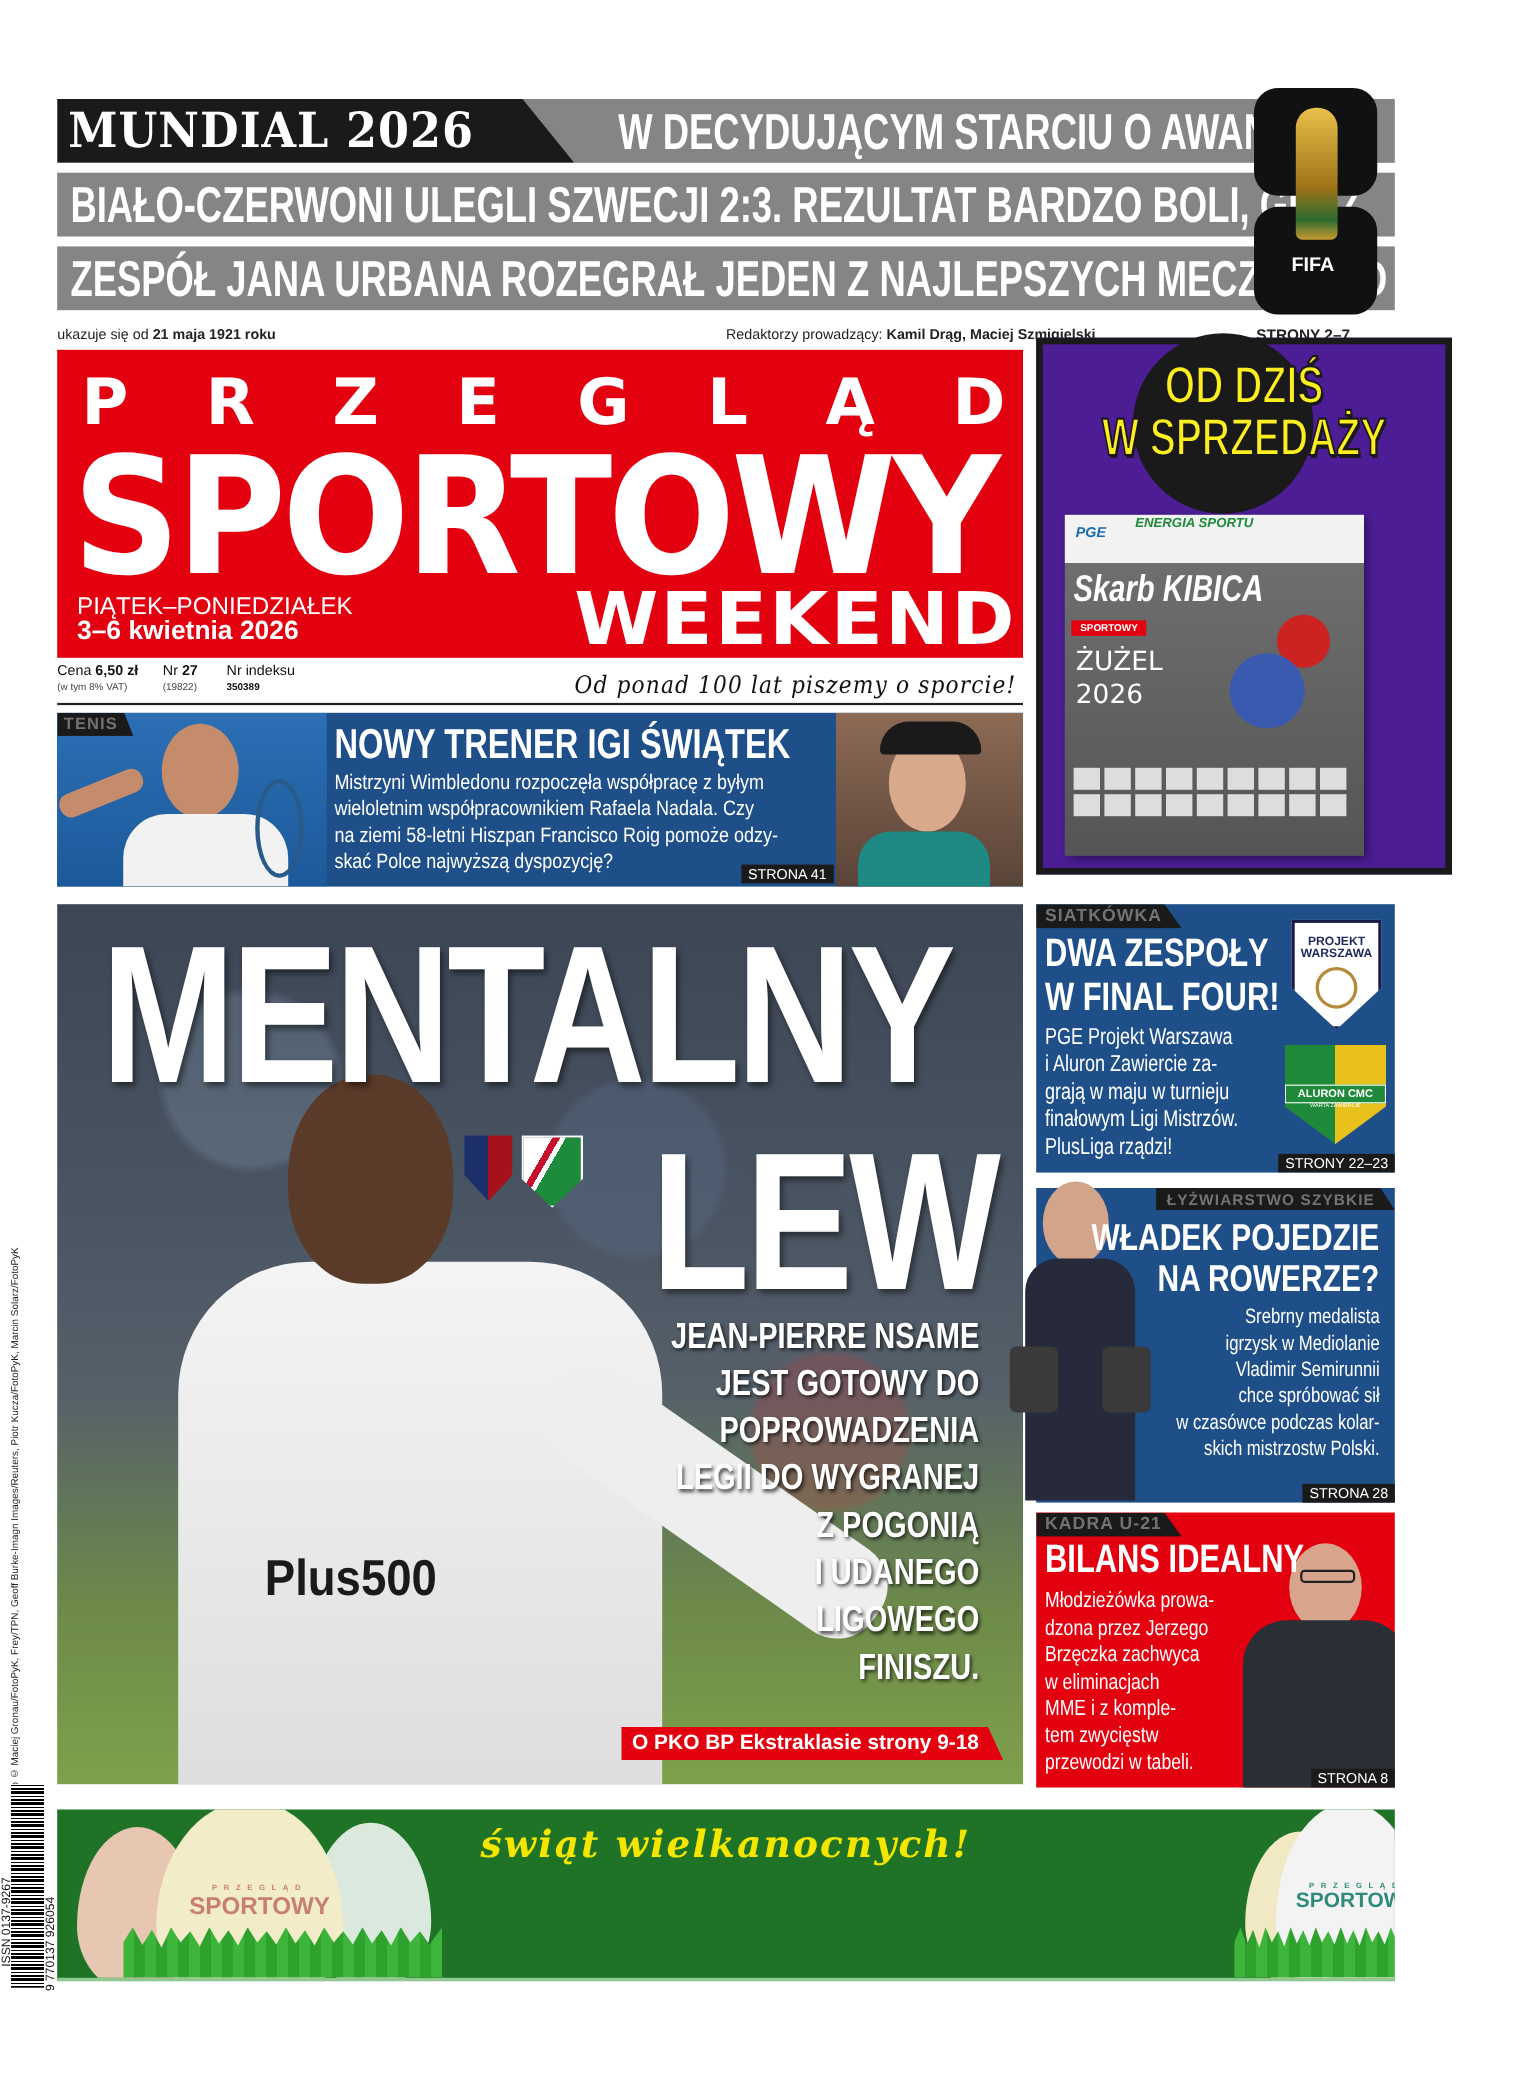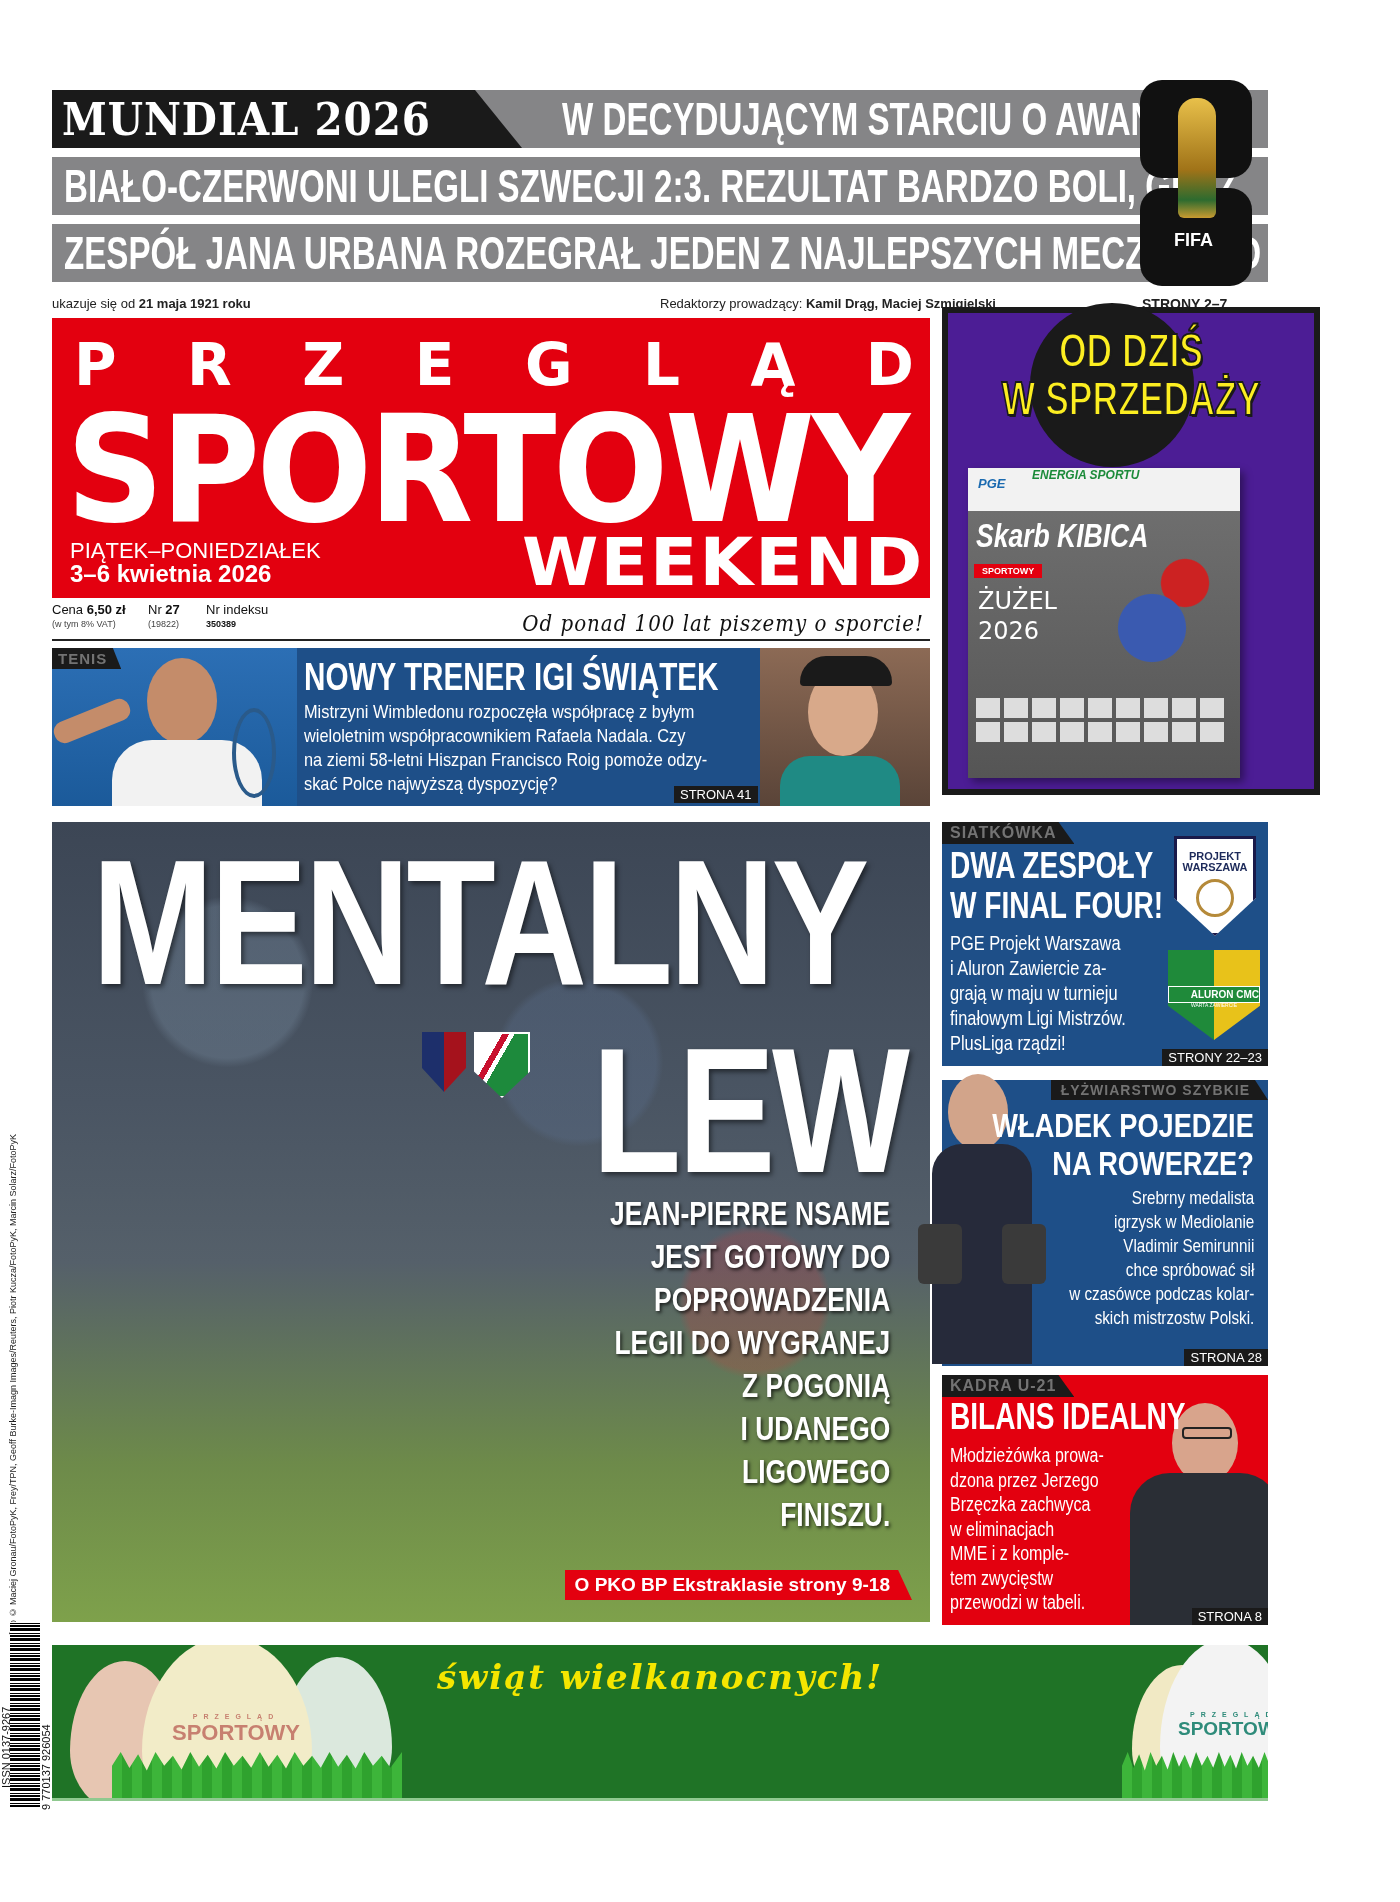--- a/index.html
+++ b/index.html
@@ -166,20 +166,26 @@
   <div class="strona" style="left:622px;top:138px;font-size:13px">STRONA 41</div>
   <div class="photo" style="left:708px;top:0;width:170px;height:158px;background:linear-gradient(180deg,#8c6a55,#5a4438)">
     <div class="person-head" style="left:48px;top:20px;width:70px;height:88px;background:#d8a98a"></div>
     <div style="position:absolute;left:40px;top:8px;width:92px;height:30px;background:#1a1a1a;border-radius:40px 40px 6px 6px"></div>
     <div style="position:absolute;left:20px;top:108px;width:120px;height:60px;background:#1f8a84;border-radius:30px 30px 0 0"></div>
   </div>
 </div>
 
 <div class="main">
   <div class="crowd"></div>
+  <div class="player">
+    <div class="shirt"></div>
+    <div class="arm"></div>
+    <div class="head"></div>
+    <div class="sponsor">Plus500</div>
+  </div>
   <div class="h1">MENTALNY</div>
   <div class="h2">LEW</div>
   <div class="crests">
     <div class="crest" style="background:linear-gradient(90deg,#1d2f6b 50%,#a5121c 50%)"></div>
     <div class="crest" style="width:56px;height:66px;background:linear-gradient(120deg,#fff 0 30%,#c8102e 30% 38%,#fff 38% 44%,#1d8a3c 44%);border:2px solid #fff"></div>
   </div>
   <div class="lede">
     <div>JEAN-PIERRE NSAME</div>
     <div>JEST GOTOWY DO</div>
     <div>POPROWADZENIA</div>
@@ -244,21 +250,21 @@
     <div>i Aluron Zawiercie za-</div>
     <div>grają w maju w turnieju</div>
     <div>finałowym Ligi Mistrzów.</div>
     <div>PlusLiga rządzi!</div>
   </div>
   <div class="shield" style="left:232px;top:14px;background:#fff;border:3px solid #1a1a4a">
     <div style="font-size:11px;font-weight:900;color:#1d2a5a;text-align:center;margin-top:12px;line-height:11px;padding:0 4px">PROJEKT WARSZAWA</div>
     <div style="width:38px;height:38px;border:3px solid #b58a3a;border-radius:50%;margin:6px auto 0"></div>
   </div>
   <div class="shield" style="left:226px;top:128px;width:92px;height:90px;background:linear-gradient(90deg,#1f8a3a 50%,#e8c21a 50%)">
-    <div style="position:absolute;top:36px;left:0;right:0;background:#1f8a3a;color:#fff;font-size:10px;font-weight:900;text-align:right;padding:2px 0;border:1px solid #fff">ALURON CMC</div>
+    <div style="position:absolute;top:36px;left:0;right:0;background:#1f8a3a;color:#fff;font-size:10px;font-weight:900;text-align:center;padding:2px 0;border:1px solid #fff">ALURON CMC</div>
     <div style="position:absolute;top:52px;left:8px;right:8px;color:#fff;font-size:5px;text-align:center">WARTA ZAWIERCIE</div>
   </div>
   <div class="strona" style="right:0;bottom:0;font-size:13px">STRONY 22–23</div>
 </div>
 
 <div class="skate">
   <div style="position:absolute;left:-24px;top:-6px;width:130px;height:292px">
     <div class="person-head" style="left:30px;top:0;width:60px;height:76px;background:#d2a48a"></div>
     <div style="position:absolute;left:14px;top:70px;width:100px;height:220px;background:#262a3a;border-radius:30px 30px 0 0"></div>
     <div style="position:absolute;left:0;top:150px;width:44px;height:60px;background:#3a3a3a;border-radius:6px"></div>

